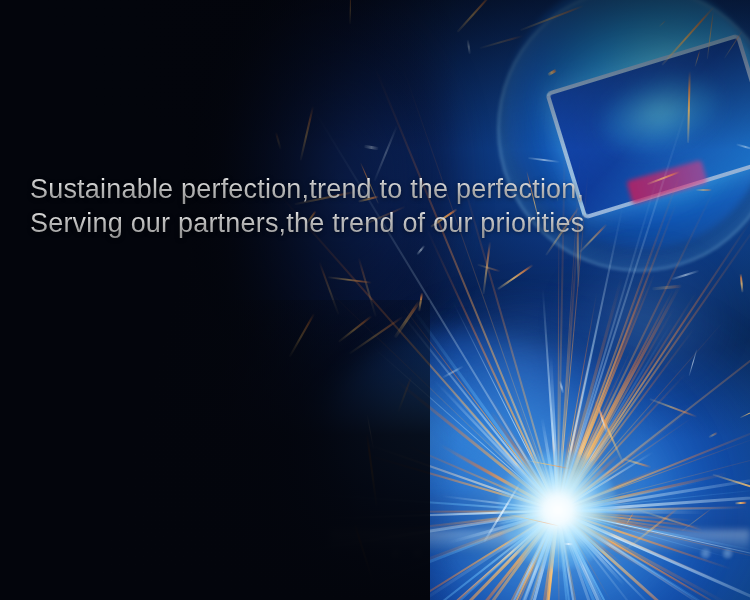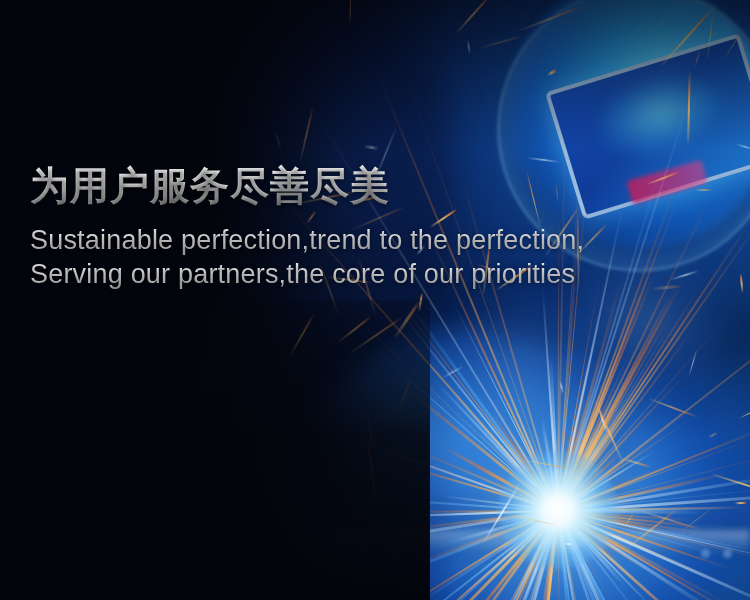--- a/index.html
+++ b/index.html
@@ -570,20 +570,19 @@
   <div class="layer bolt" style="left:390px;top:548px;"></div>
   <div class="layer bolt" style="left:412px;top:548px;"></div>
   <div class="layer bolt" style="left:700px;top:548px;"></div>
   <div class="layer bolt" style="left:722px;top:548px;"></div>
 
   <div class="layer" id="bg-vignette-top"></div>
   <div class="layer" id="bg-vignette-left"></div>
   <div class="layer" id="bg-vignette-bottom"></div>
 
   <div id="copy">
-    <div class="cn-line">为用户服务尽善尽美</div>
     <div id="en-block">
       <div class="en-line">Sustainable perfection,trend to the perfection,</div>
-      <div class="en-line">Serving our partners,the core of our priorities</div>
+      <div class="en-line">Serving our partners,the trend of our priorities</div>
     </div>
   </div>
 
 </div>
 
 </body></html>

